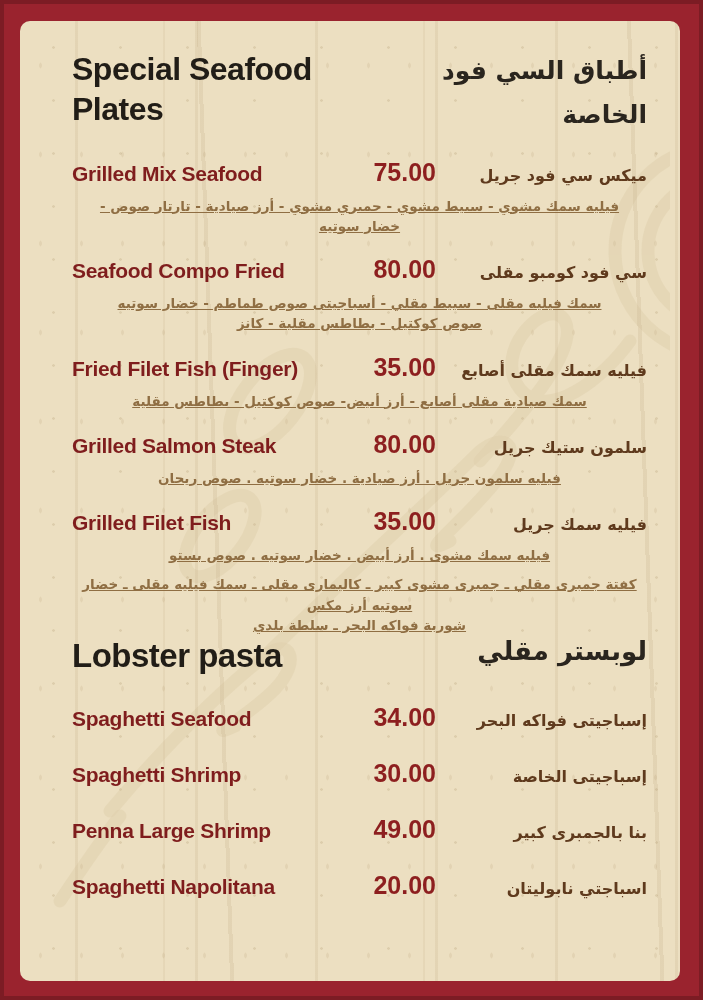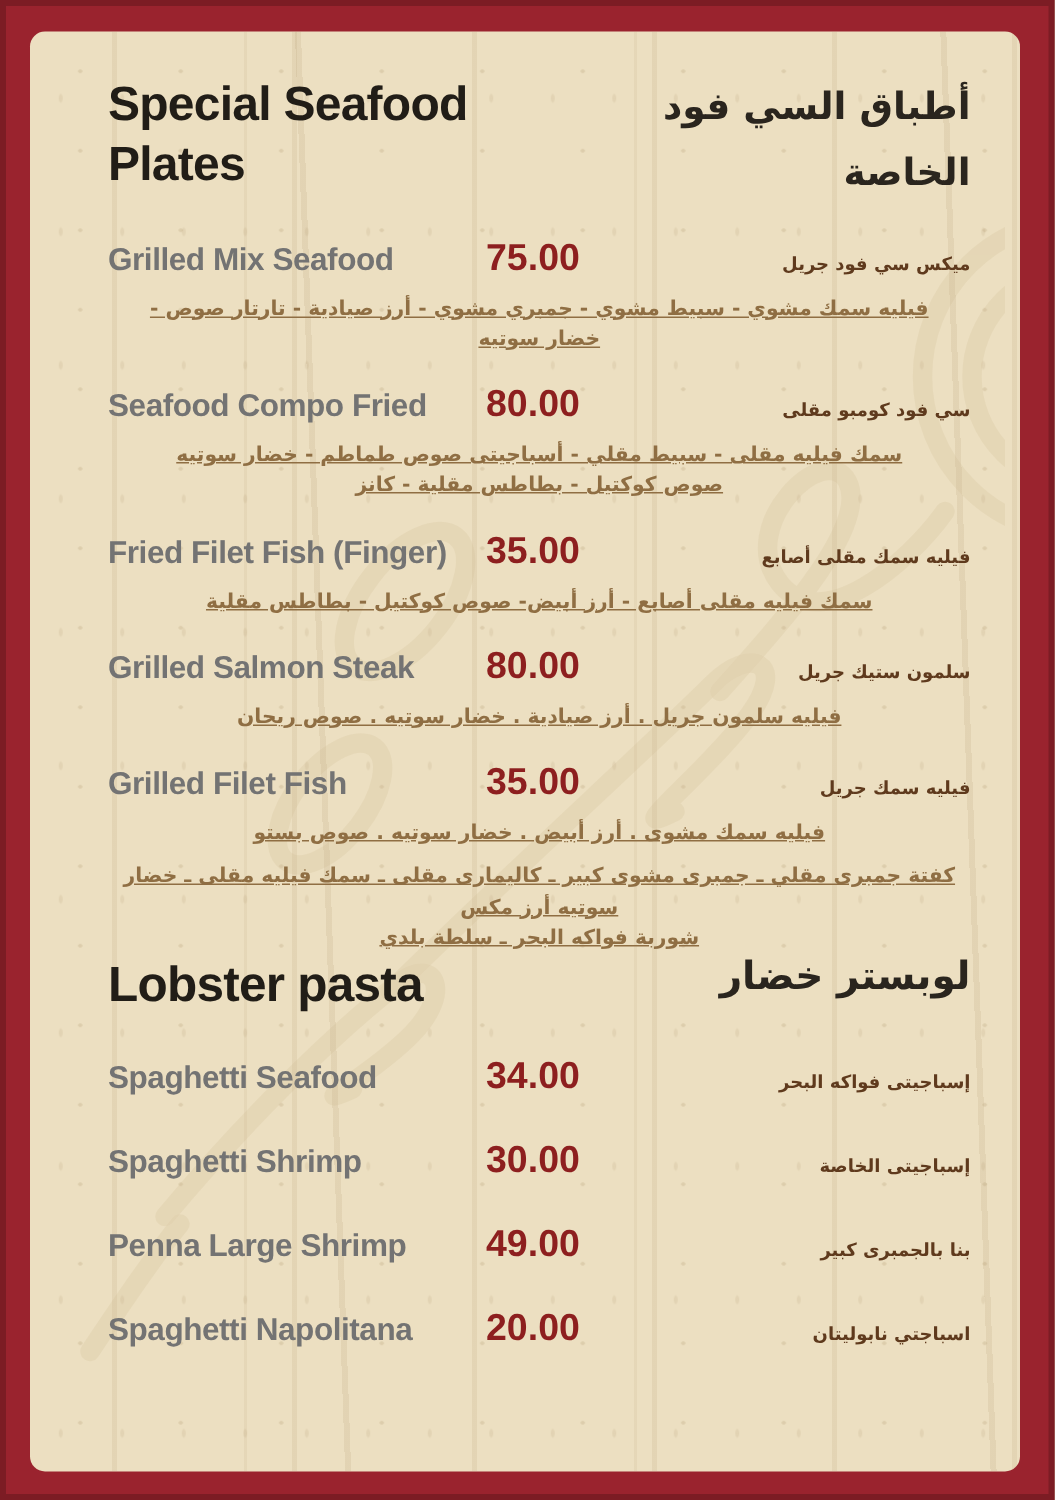--- a/index.html
+++ b/index.html
@@ -67,34 +67,34 @@
   }
   .row {
     display: flex;
     align-items: baseline;
     margin-top: 21px;
   }
   .row .en {
     min-width: 252px;
     font-size: 21px; font-weight: bold;
     letter-spacing: -0.3px;
-    color: #737373;
+    color: #7f1d1d;
   }
   .row .price {
     min-width: 112px;
-    text-align: left;
+    text-align: right;
     font-size: 25px; font-weight: bold;
     color: #8d1f1f;
   }
   .row .ar {
     flex: 1;
     text-align: right;
     direction: rtl;
     font-family: "DejaVu Sans", sans-serif;
-    font-size: 12px; font-weight: bold;
+    font-size: 16px; font-weight: bold;
     color: #5f3a1d;
   }
   .desc {
     margin-top: 9px;
     text-align: center;
     direction: rtl;
     font-family: "DejaVu Sans", sans-serif;
     font-size: 13.5px; font-weight: bold;
     line-height: 1.5;
     color: #8f6e43;
@@ -151,21 +151,21 @@
       <div class="desc">
         <div>سمك فيليه مقلى - سبيط مقلي - أسباجيتى صوص طماطم - خضار سوتيه</div>
         <div>صوص كوكتيل - بطاطس مقلية - كانز</div>
       </div>
 
       <div class="row">
         <span class="en">Fried Filet Fish (Finger)</span>
         <span class="price">35.00</span>
         <span class="ar">فيليه سمك مقلى أصابع</span>
       </div>
-      <div class="desc">سمك فيليه مقلى أصابع - أرز أبيض- صوص كوكتيل - بطاطس مقلية</div>
+      <div class="desc">سمك صيادية مقلى أصابع - أرز أبيض- صوص كوكتيل - بطاطس مقلية</div>
 
       <div class="row gap-lg">
         <span class="en">Grilled Salmon Steak</span>
         <span class="price">80.00</span>
         <span class="ar">سلمون ستيك جريل</span>
       </div>
       <div class="desc">فيليه سلمون جريل . أرز صيادية . خضار سوتيه . صوص ريحان</div>
 
       <div class="row">
         <span class="en">Grilled Filet Fish</span>
@@ -175,21 +175,21 @@
       <div class="desc">فيليه سمك مشوى . أرز أبيض . خضار سوتيه . صوص بستو</div>
 
       <div class="desc">
         <div>كفتة جمبرى مقلي ـ جمبرى مشوى كبير ـ كاليمارى مقلى ـ سمك فيليه مقلى ـ خضار سوتيه أرز مكس</div>
         <div>شوربة فواكه البحر ـ سلطة بلدي</div>
       </div>
 
       <div class="section2">
         <div class="section-header">
           <div class="title-en">Lobster pasta</div>
-          <div class="title-ar">لوبستر خضار</div>
+          <div class="title-ar">لوبستر مقلي</div>
         </div>
 
         <div class="row">
           <span class="en">Spaghetti Seafood</span>
           <span class="price">34.00</span>
           <span class="ar">إسباجيتى فواكه البحر</span>
         </div>
 
         <div class="row">
           <span class="en">Spaghetti Shrimp</span>

